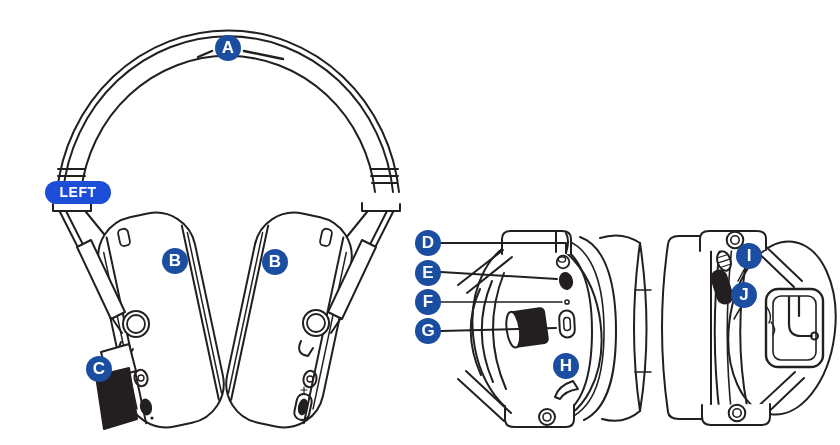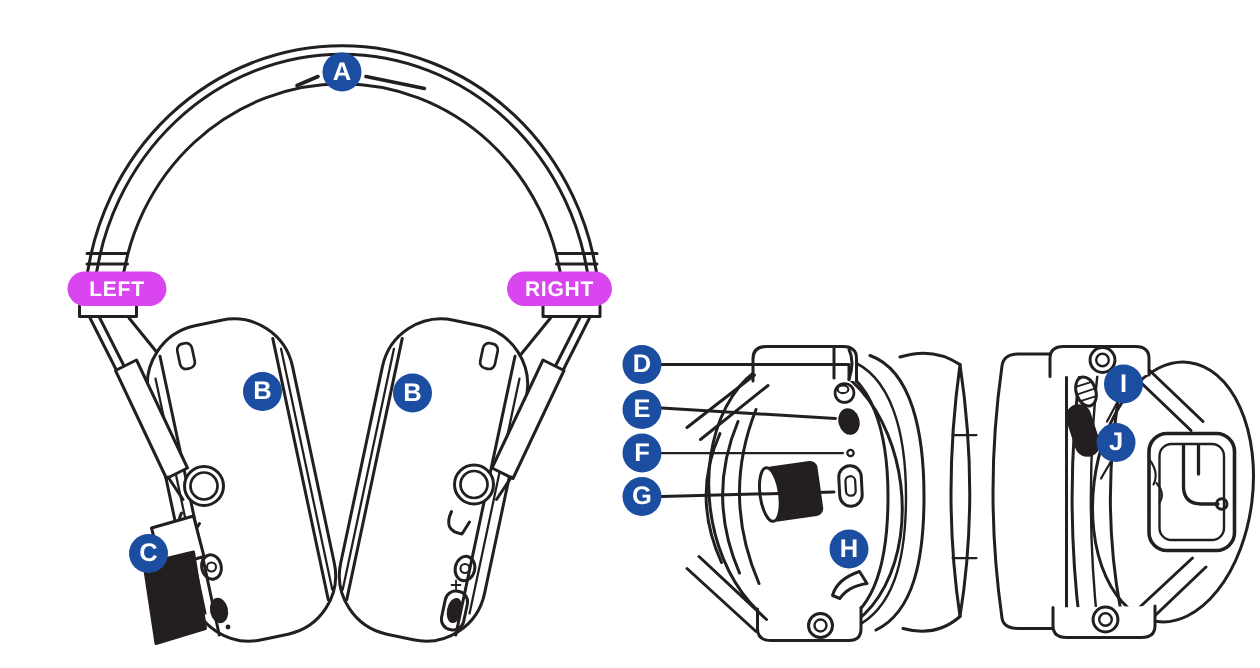--- a/index.html
+++ b/index.html
@@ -7,21 +7,21 @@
     position:relative;width:840px;height:445px;background:#ffffff;overflow:hidden;
     font-family:"Liberation Sans",sans-serif;
   }
   .stage svg{position:absolute;left:0;top:0;}
   .badge{
     position:absolute;width:26px;height:26px;border-radius:50%;
     background:#1b4da1;color:#ffffff;font-weight:bold;font-size:17px;
     line-height:26px;text-align:center;user-select:none;
   }
   .pill{
-    position:absolute;height:23px;border-radius:12px;background:#d946ef;color:#ffffff;
+    position:absolute;height:23px;border-radius:12px;background:#1d4ed8;color:#ffffff;
     font-weight:bold;font-size:14px;line-height:23px;text-align:center;letter-spacing:.5px;
     user-select:none;
   }
 </style>
 </head>
 <body>
 
 <div class="stage">
 
   <svg width="840" height="445" viewBox="0 0 840 445">
@@ -190,21 +190,20 @@
           <path d="M441,302 L562,302" stroke-width="1.5"></path>
           <path d="M441,331 L556,328"></path>
           <path d="M745,268 L738,281" stroke-width="1.5"></path>
           <path d="M741,307 L734,319" stroke-width="1.5"></path>
         </g>
       </g>
     </g>
   </svg>
 
   <div class="pill" style="left:45px;top:181px;width:66px;">LEFT</div>
-  <div class="pill" style="left:338px;top:181px;width:70px;">RIGHT</div>
 
   <div class="badge" style="left:215px;top:35px;">A</div>
   <div class="badge" style="left:162px;top:248px;">B</div>
   <div class="badge" style="left:262px;top:249px;">B</div>
   <div class="badge" style="left:86px;top:356px;">C</div>
 
   <div class="badge" style="left:415px;top:230px;">D</div>
   <div class="badge" style="left:415px;top:260px;">E</div>
   <div class="badge" style="left:415px;top:289px;">F</div>
   <div class="badge" style="left:415px;top:318px;">G</div>

